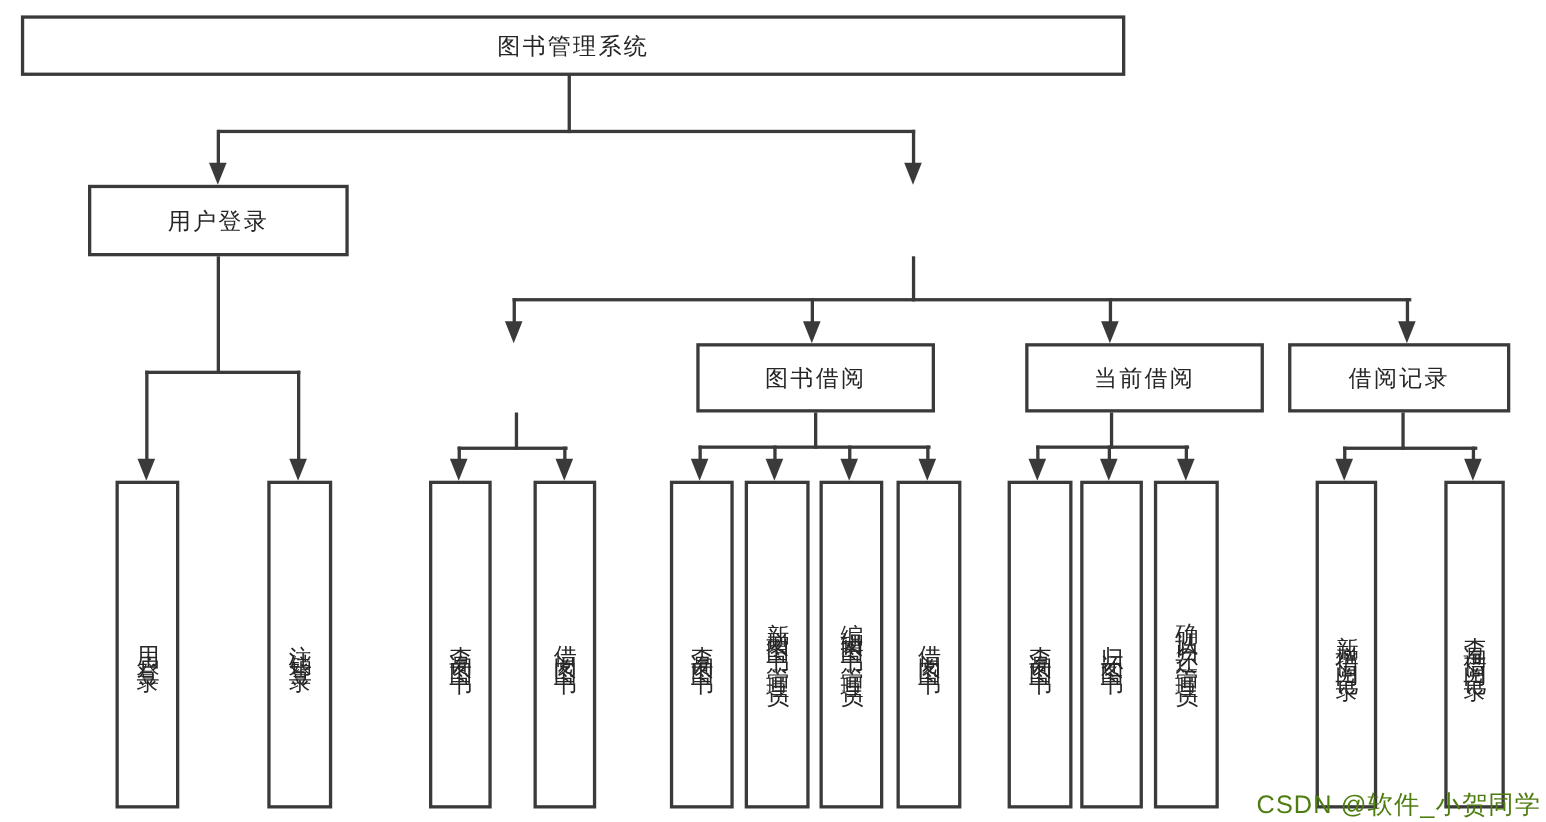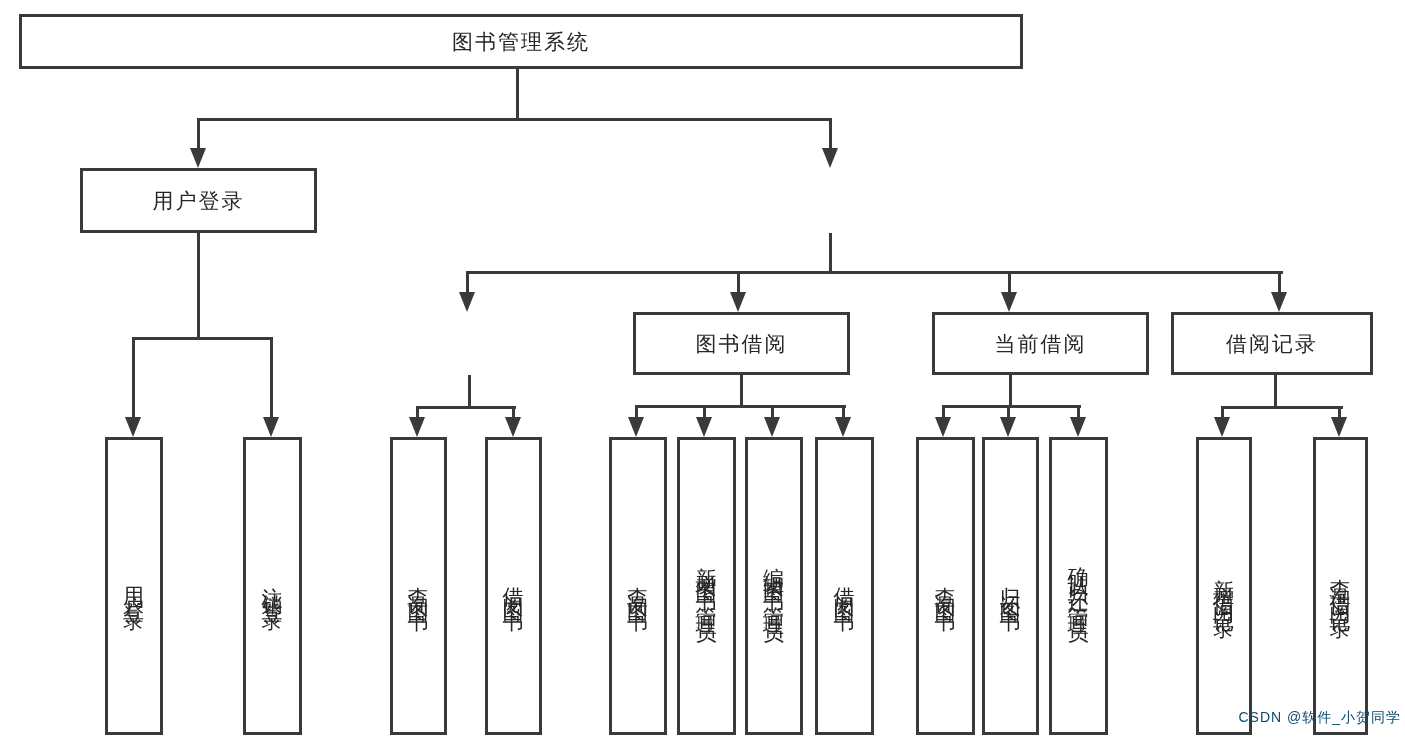--- a/index.html
+++ b/index.html
@@ -17,21 +17,21 @@
     font-size:21px;letter-spacing:8px;line-height:1;white-space:nowrap;
   }
   .vl{position:absolute;width:3px;background:#3a3a3a;}
   .hl{position:absolute;height:3px;background:#3a3a3a;}
   .ar{
     position:absolute;width:0;height:0;
     border-left:8px solid transparent;border-right:8px solid transparent;
     border-top:20px solid #3a3a3a;
   }
   .watermark{
-    position:absolute;right:4px;bottom:20px;font-size:14px;color:#0c4a6e;
+    position:absolute;right:4px;bottom:0;font-size:23px;color:#4d7c0f;
     letter-spacing:1px;z-index:5;white-space:nowrap;
   }
 </style>
 </head>
 <body>
 
 <div id="canvas">
 
   <div class="node h-node" style="left:19px;top:14px;width:1004px;height:55px;">图书管理系统</div>
 

